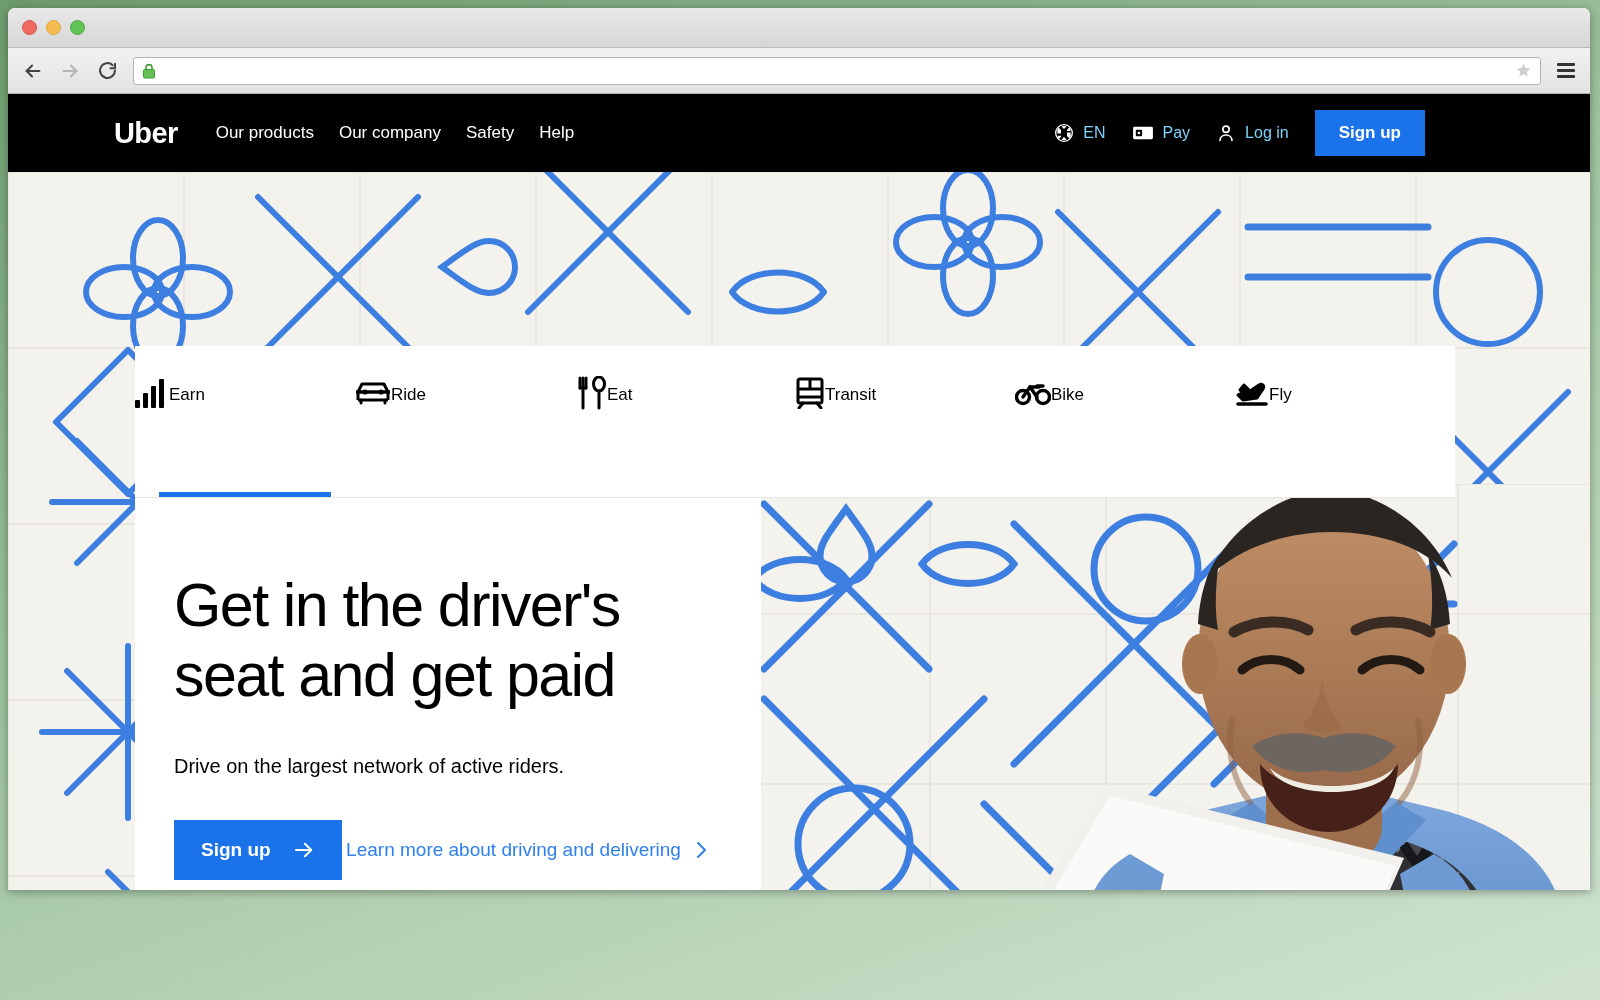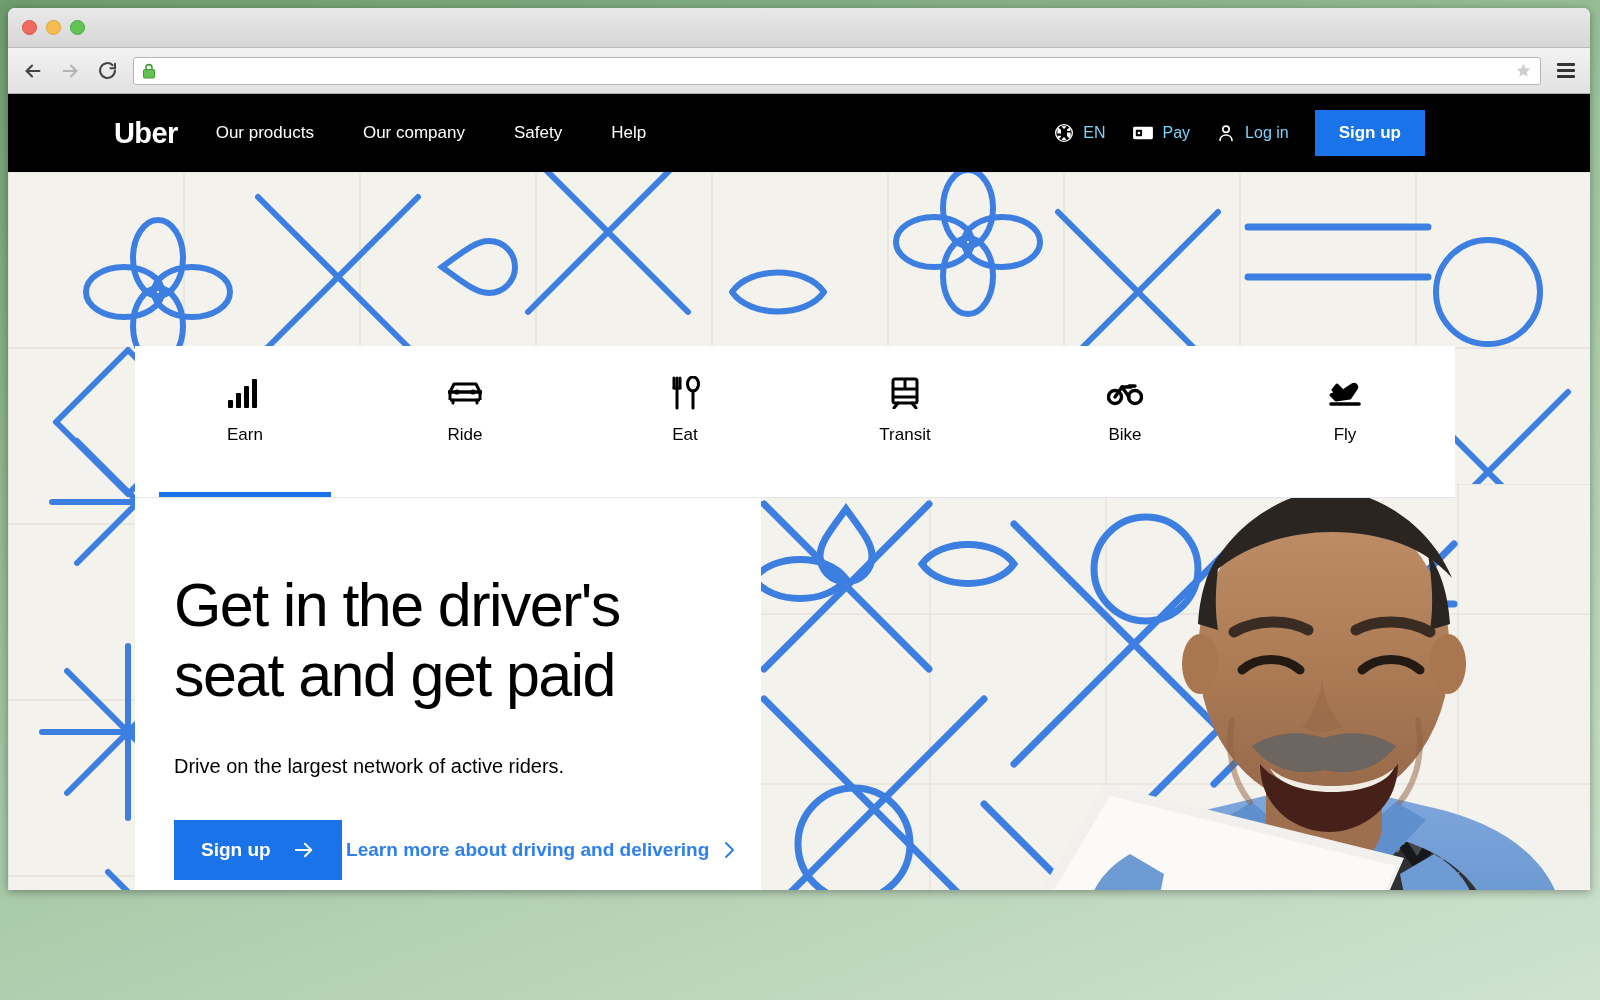--- a/index.html
+++ b/index.html
@@ -44,21 +44,21 @@
   .menubtn i { display:block; width:18px; height:3px; background:#333; border-radius:1px; }
 
   
   #viewport { position:relative; width:1582px; height:900px; overflow:hidden;
               background:#f4f2ee; }
 
   
   .ubernav { position:relative; z-index:5; height:78px; background:#000;
              display:flex; align-items:center; padding:0 0 0 106px; color:#fff; }
   .logo { font-size:29px; font-weight:700; letter-spacing:-.6px; margin-right:38px; }
-  .navlinks { display:flex; gap:49px; }
+  .navlinks { display:flex; gap:25px; }
   .navlinks a { color:#fff; font-size:17px; text-decoration:none; }
   .navright { margin-left:auto; display:flex; align-items:center; gap:26px;
               padding-right:165px; }
   .navitem { display:flex; align-items:center; gap:9px; font-size:16px; color:#7dd3fc; }
   .signup { background:#1a73e8; color:#fff; font-size:17px; font-weight:700;
             padding:13px 24px; }
 
   
   #tiles { position:absolute; inset:78px 0 0 0; background:#f3f1ec; }
   #tiles svg { width:100%; height:100%; display:block; }
@@ -69,39 +69,39 @@
 
   
   .photo { position:absolute; left:746px; top:390px; width:836px; height:510px;
            overflow:hidden; }
   .photo svg { display:block; }
 
   
   .tabcard { position:absolute; left:127px; top:252px; width:1320px; height:152px;
              background:#fff; z-index:4; }
   .tabrow { display:flex; height:100%; }
-  .tab { flex:1; display:flex; flex-direction:column; align-items:center;
+  .tab { flex:1; display:flex; 
          justify-content:flex-start; padding-top:27px; position:relative; cursor:pointer; }
   .tab .ic { height:40px; display:flex; align-items:center; justify-content:center; }
   .tab .lb { margin-top:12px; font-size:17px; color:#000; }
   .tab.active::after { content:""; position:absolute; left:24px; right:24px; bottom:0;
                        height:6px; background:#1a73e8; }
   .tabdiv { position:absolute; left:0; right:0; bottom:0; height:1px; background:#e6e6e6; }
 
   
   .hero { position:absolute; left:127px; top:404px; width:626px; height:496px;
           background:#fff; z-index:4; padding:73px 0 0 39px; }
   .hero h1 { font-size:61px; line-height:1.14; letter-spacing:-1.6px;
              font-weight:500; color:#000; max-width:500px; }
   .hero .sub { margin-top:45px; font-size:20px; color:#000; }
   .btn-signup { margin-top:42px; display:inline-flex; align-items:center; gap:22px;
                 background:#1a73e8; color:#fff; font-size:19px; font-weight:700;
                 padding:19px 27px; cursor:pointer; }
   .learn { margin-top:45px; display:inline-flex; align-items:center; gap:14px;
-           color:#2f80ed; font-size:19px; text-decoration:none;font-weight:bold; }
+           color:#2f80ed; font-size:19px; text-decoration:none; }
 </style>
 </head>
 <body>
 
 <div id="screen">
   <div id="browser">
 
     <div class="titlebar">
       <span class="light red"></span>
       <span class="light yel"></span>

